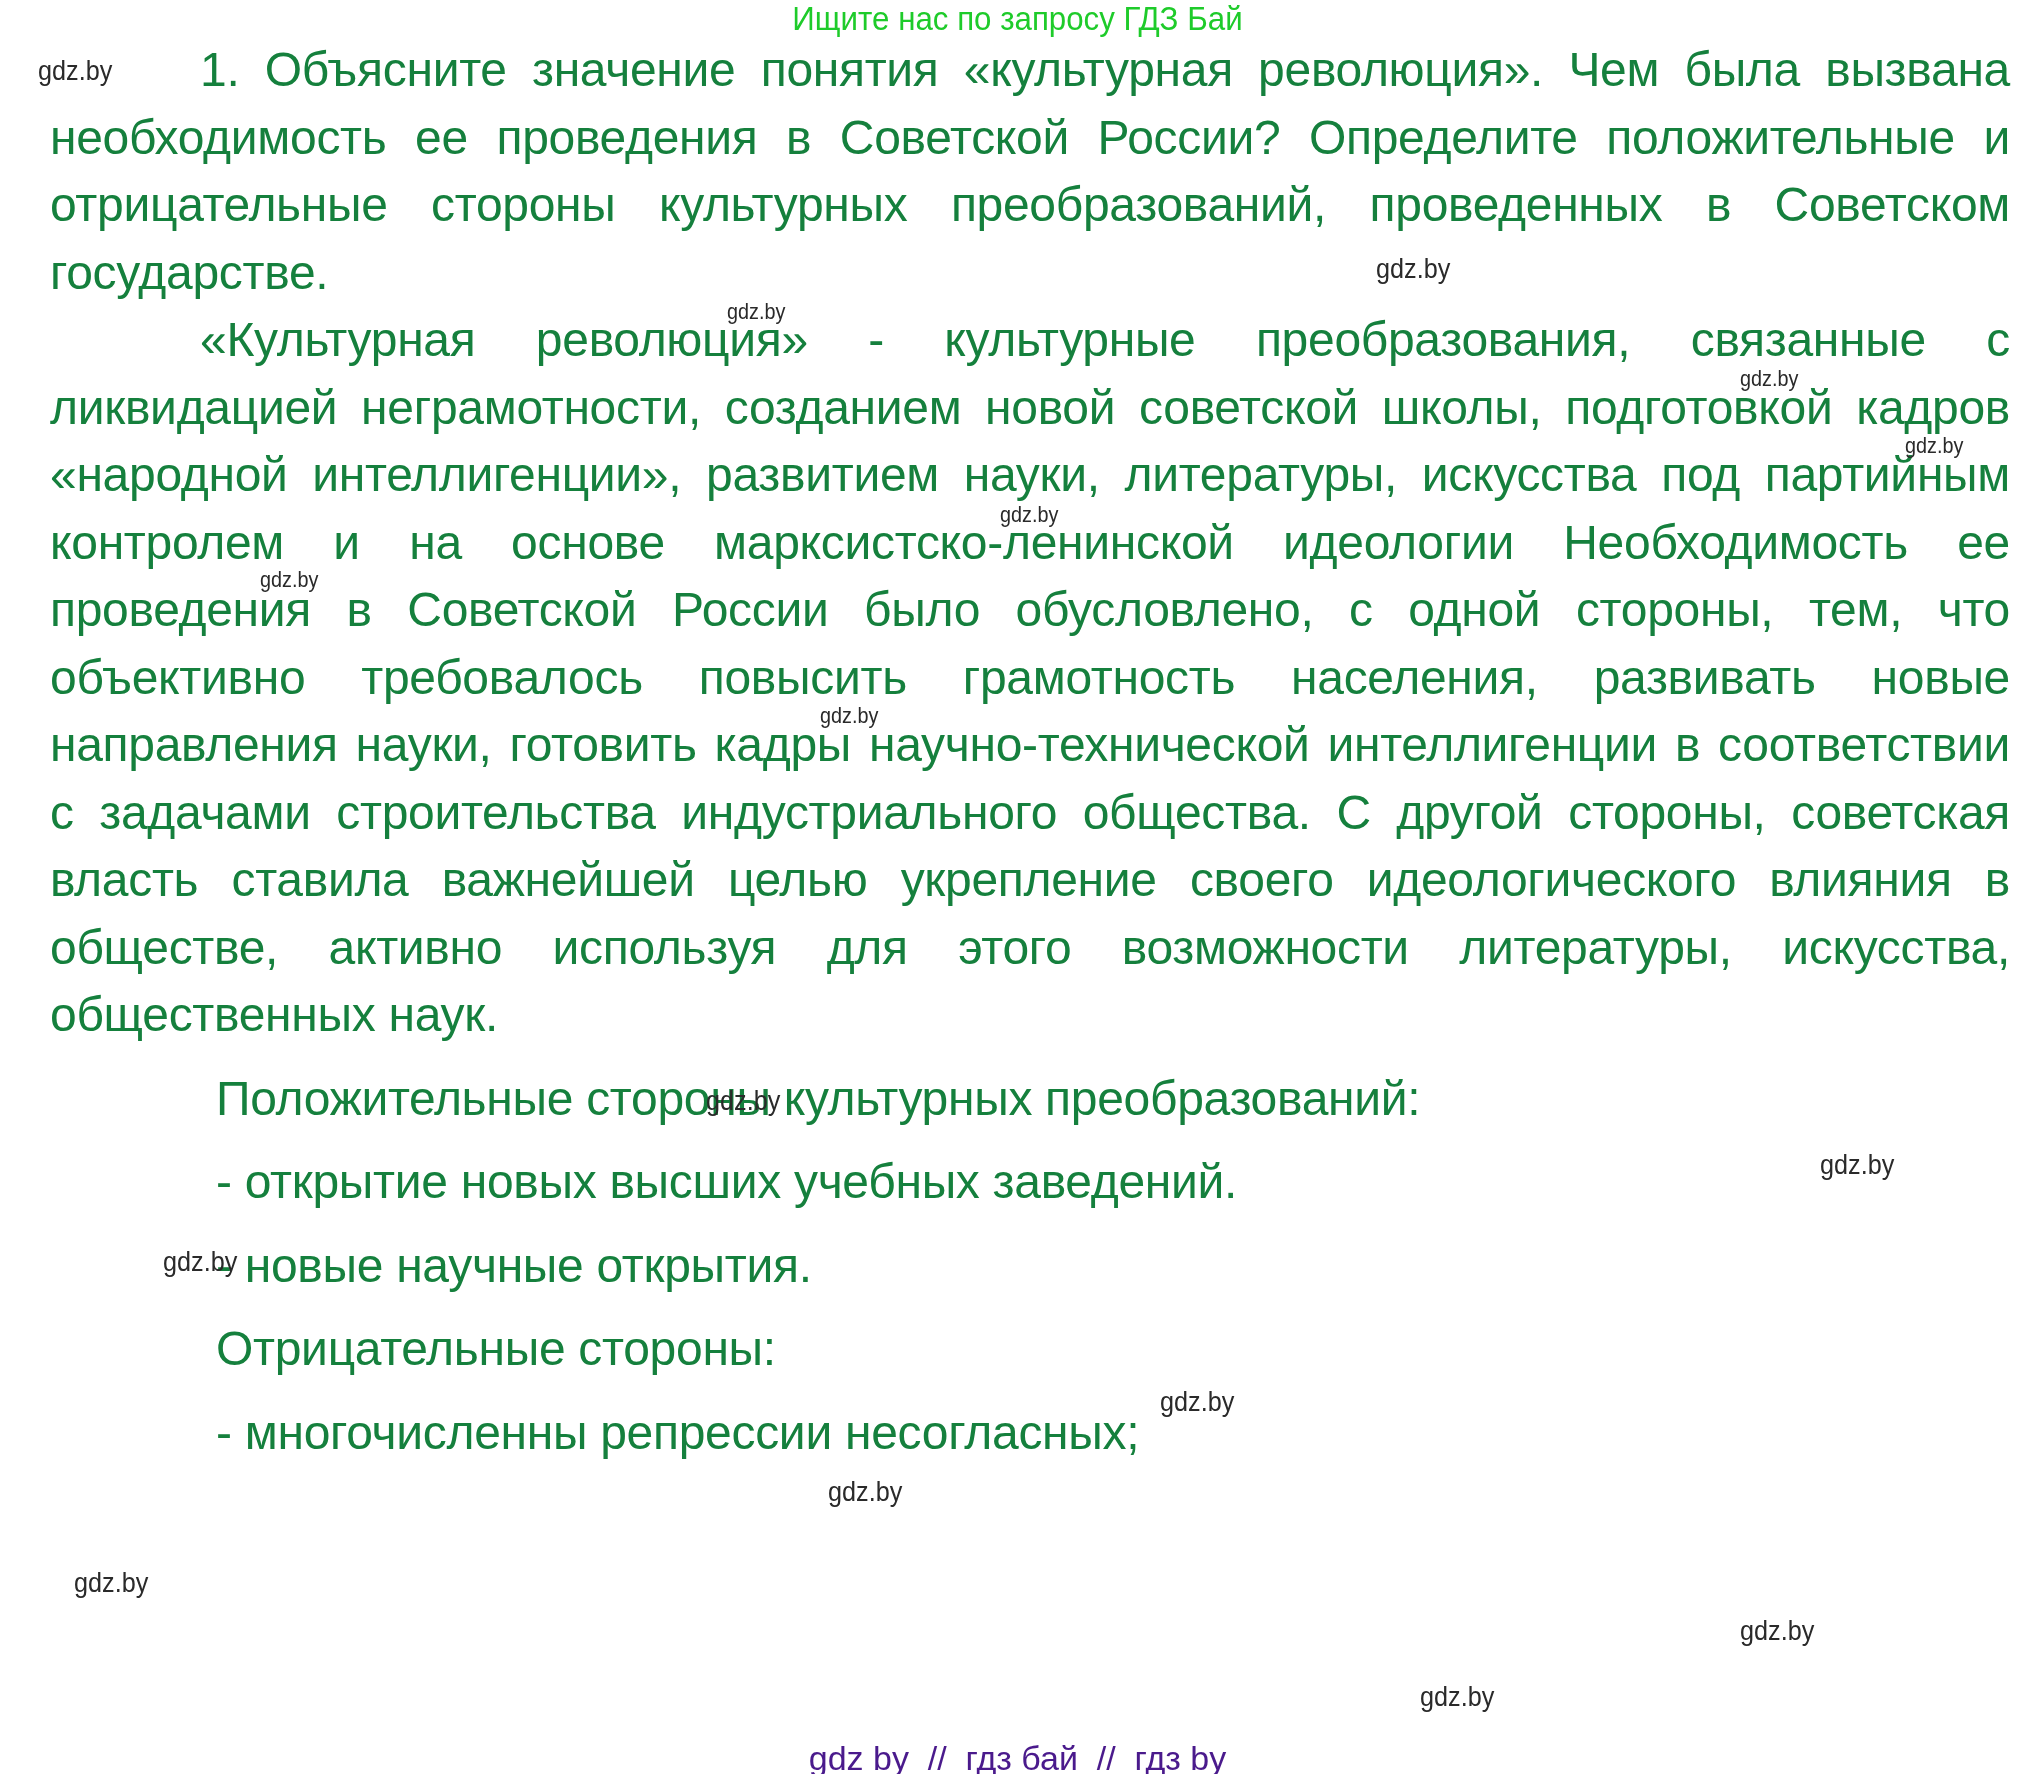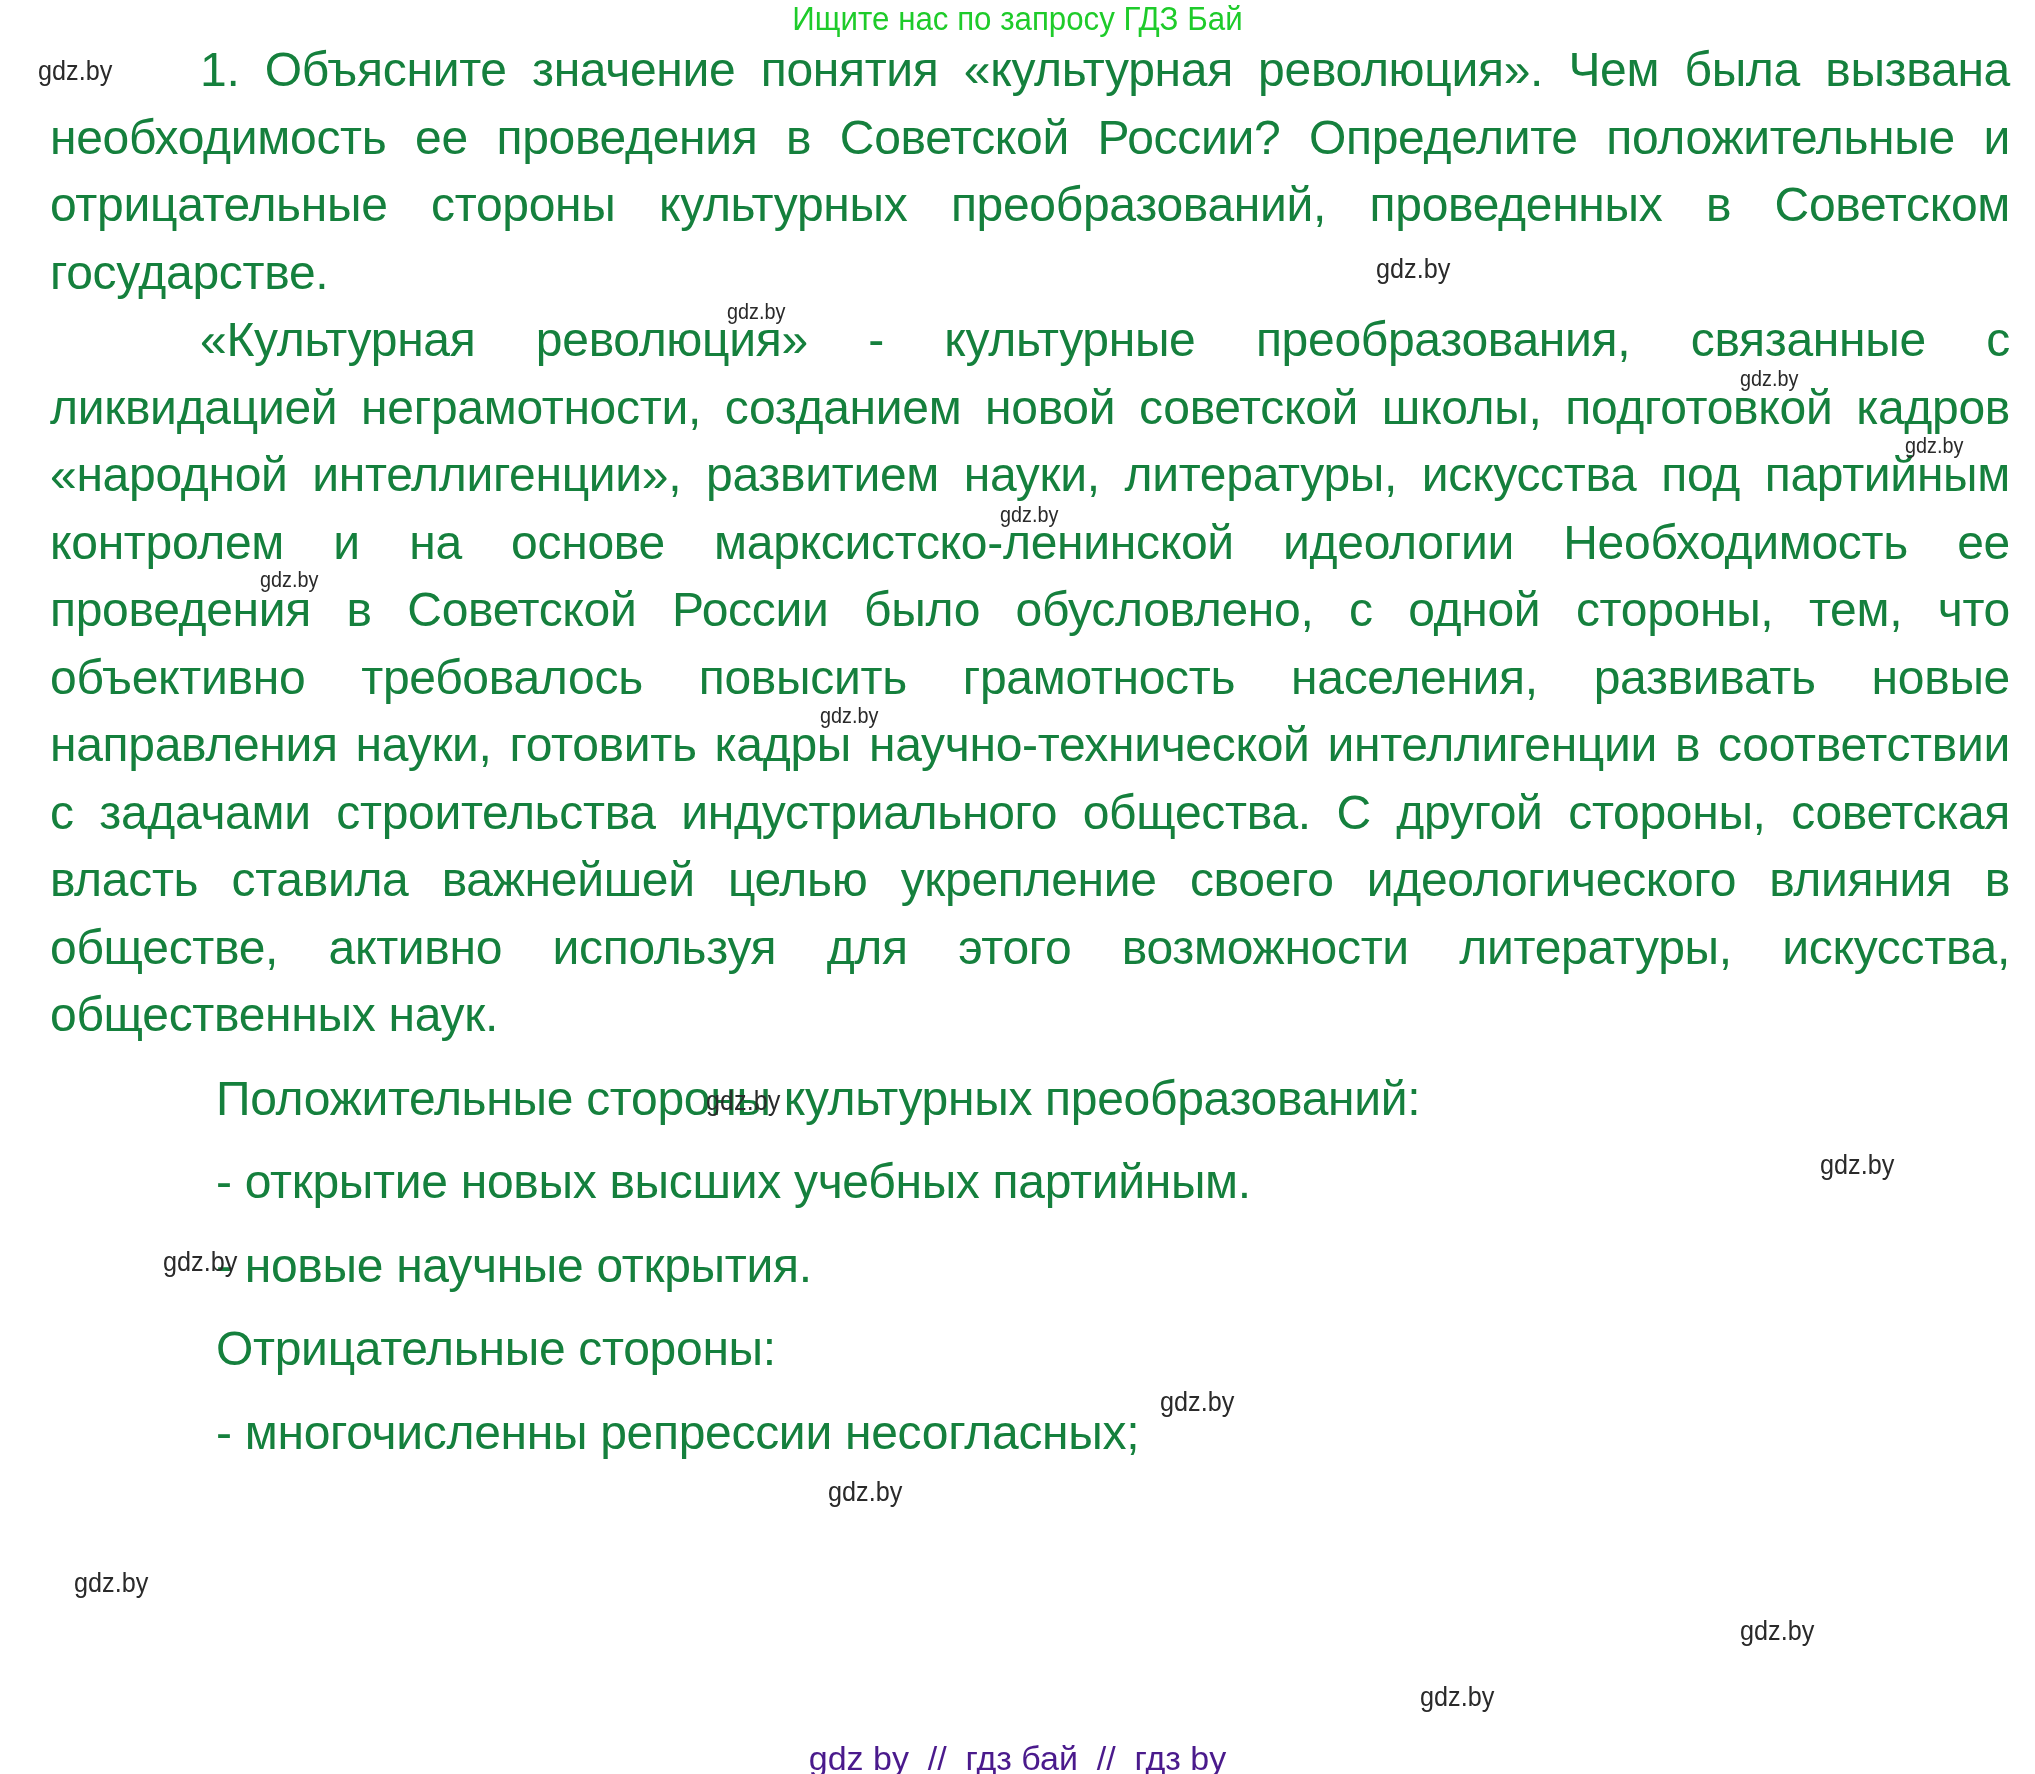--- a/index.html
+++ b/index.html
@@ -30,21 +30,21 @@
 </style>
 </head>
 <body>
 
 <div class="header">Ищите нас по запросу ГДЗ Бай</div>
 
 <div class="doc">
   <p class="para indent">1. Объясните значение понятия «культурная революция». Чем была вызвана необходимость ее проведения в Советской России? Определите положительные и отрицательные стороны культурных преобразований, проведенных в Советском государстве.</p>
   <p class="para indent">«Культурная революция» - культурные преобразования, связанные с ликвидацией неграмотности, созданием новой советской школы, подготовкой кадров «народной интеллигенции», развитием науки, литературы, искусства под партийным контролем и на основе марксистско-ленинской идеологии Необходимость ее проведения в Советской России было обусловлено, с одной стороны, тем, что объективно требовалось повысить грамотность населения, развивать новые направления науки, готовить кадры научно-технической интеллигенции в  соответствии с задачами строительства индустриального общества. С другой стороны, советская власть ставила важнейшей целью укрепление своего идеологического влияния в обществе, активно используя для этого возможности литературы, искусства, общественных наук.</p>
   <p class="list-item">Положительные стороны культурных преобразований:</p>
-  <p class="list-item">- открытие новых высших учебных партийным.</p>
+  <p class="list-item">- открытие новых высших учебных заведений.</p>
   <p class="list-item">- новые научные открытия.</p>
   <p class="list-item">Отрицательные стороны:</p>
   <p class="list-item">- многочисленны репрессии несогласных;</p>
 </div>
 
 <div id="watermarks">
     <div class="wm" style="left: 38px; top: 56px;">gdz.by</div>
     <div class="wm" style="left: 1376px; top: 254px;">gdz.by</div>
     <div class="wm small" style="left: 727px; top: 300px;">gdz.by</div>
     <div class="wm small" style="left: 1740px; top: 367px;">gdz.by</div>

